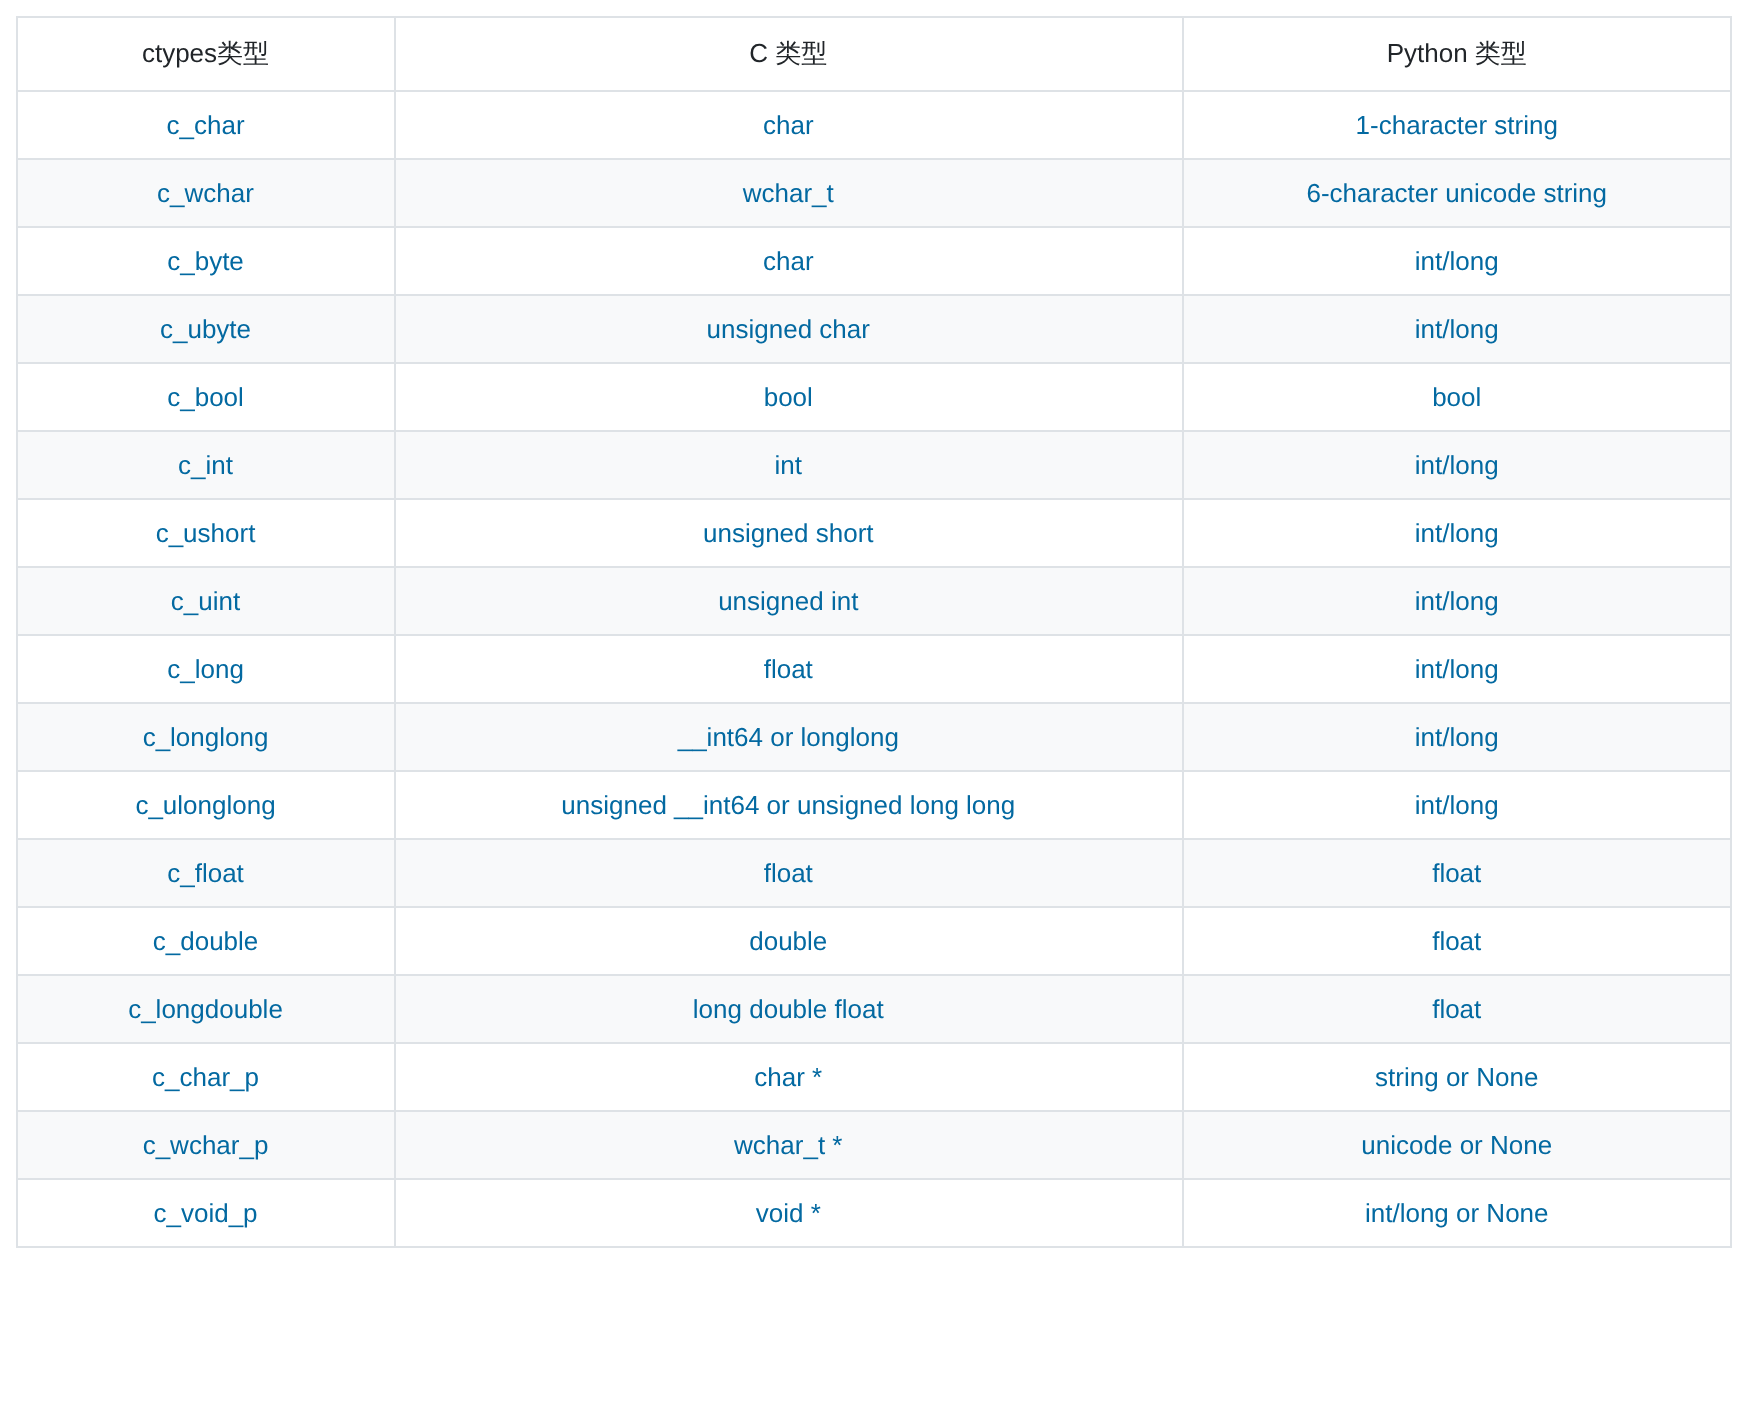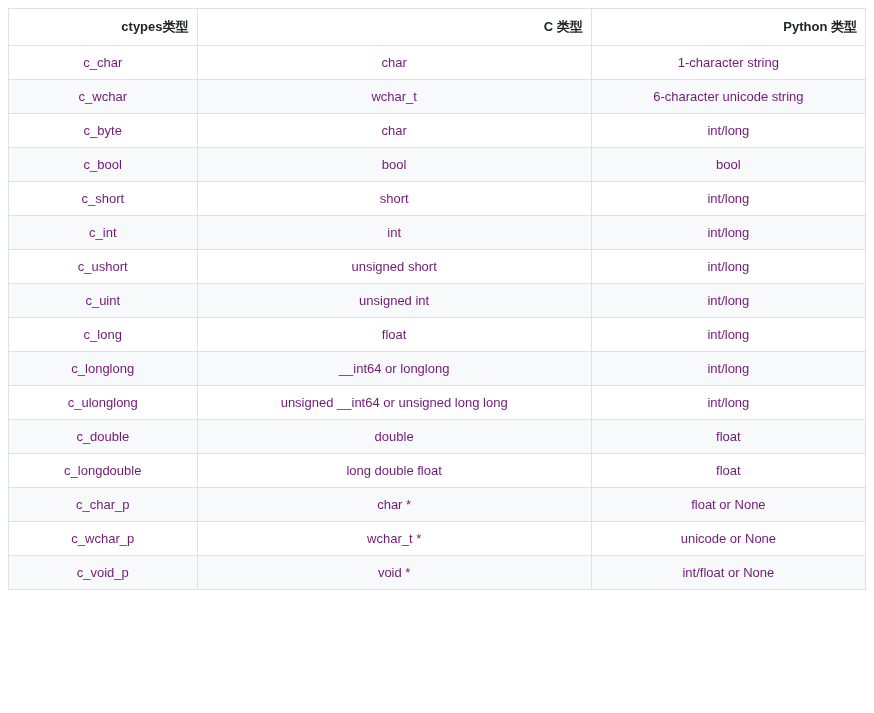--- a/index.html
+++ b/index.html
@@ -20,26 +20,25 @@
       table-layout: fixed;
     }
     th, td {
       border: 1px solid #dee2e6;
       text-align: center;
       padding: 9px 8px;
       vertical-align: middle;
     }
     th {
       background: #ffffff;
-      font-weight: 700;
+      font-weight: 400;
       color: #212529;
-      text-align: right;
     }
     td {
-      color: #701a75;
+      color: #0369a1;
     }
     tbody tr:nth-child(even) td {
       background: #f8f9fa;
     }
     tbody tr:nth-child(odd) td {
       background: #ffffff;
     }
     col.col-1 { width: 22%; }
     col.col-2 { width: 46%; }
     col.col-3 { width: 32%; }
@@ -70,28 +69,28 @@
         <td>c_wchar</td>
         <td>wchar_t</td>
         <td>6-character unicode string</td>
       </tr>
       <tr>
         <td>c_byte</td>
         <td>char</td>
         <td>int/long</td>
       </tr>
       <tr>
+        <td>c_ubyte</td>
+        <td>unsigned char</td>
+        <td>int/long</td>
+      </tr>
+      <tr>
         <td>c_bool</td>
         <td>bool</td>
         <td>bool</td>
-      </tr>
-      <tr>
-        <td>c_short</td>
-        <td>short</td>
-        <td>int/long</td>
       </tr>
       <tr>
         <td>c_int</td>
         <td>int</td>
         <td>int/long</td>
       </tr>
       <tr>
         <td>c_ushort</td>
         <td>unsigned short</td>
         <td>int/long</td>
@@ -110,38 +109,43 @@
         <td>c_longlong</td>
         <td>__int64 or longlong</td>
         <td>int/long</td>
       </tr>
       <tr>
         <td>c_ulonglong</td>
         <td>unsigned __int64 or unsigned long long</td>
         <td>int/long</td>
       </tr>
       <tr>
+        <td>c_float</td>
+        <td>float</td>
+        <td>float</td>
+      </tr>
+      <tr>
         <td>c_double</td>
         <td>double</td>
         <td>float</td>
       </tr>
       <tr>
         <td>c_longdouble</td>
         <td>long double float</td>
         <td>float</td>
       </tr>
       <tr>
         <td>c_char_p</td>
         <td>char *</td>
-        <td>float or None</td>
+        <td>string or None</td>
       </tr>
       <tr>
         <td>c_wchar_p</td>
         <td>wchar_t *</td>
         <td>unicode or None</td>
       </tr>
       <tr>
         <td>c_void_p</td>
         <td>void *</td>
-        <td>int/float or None</td>
+        <td>int/long or None</td>
       </tr>
     </tbody>
 </table>
 
 </body></html>

